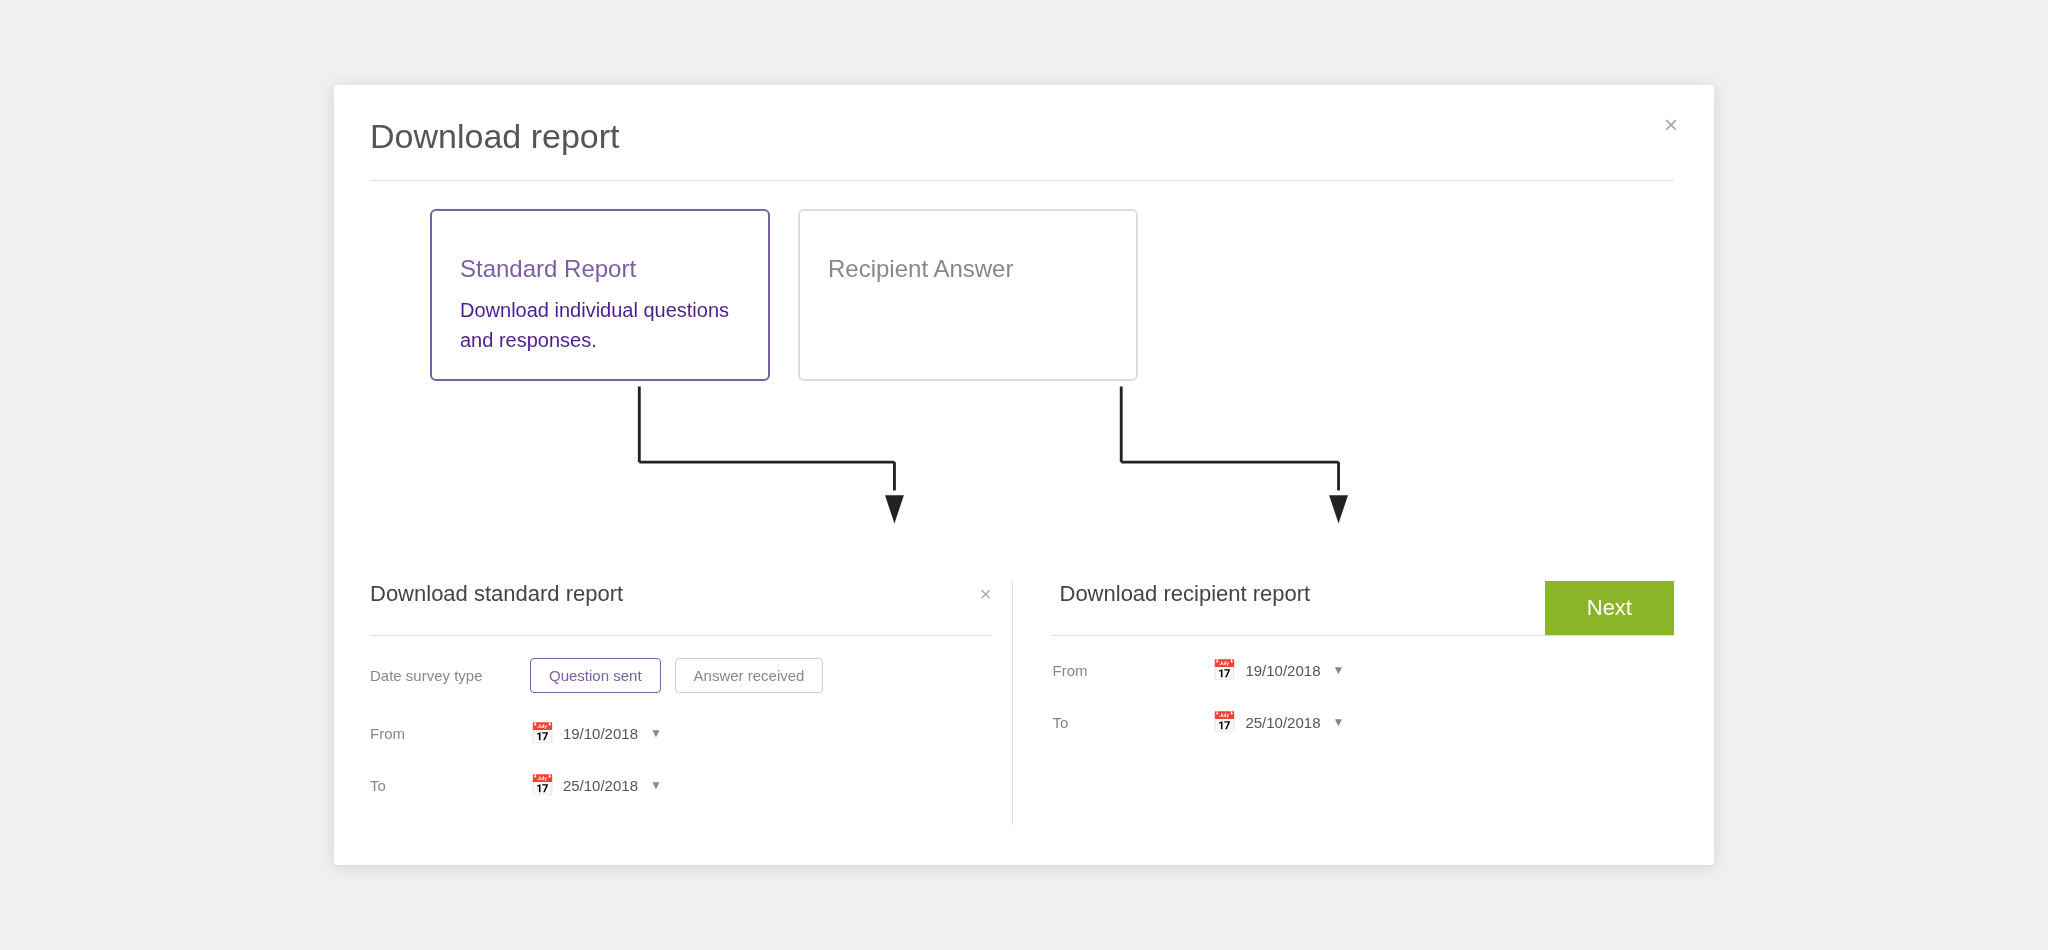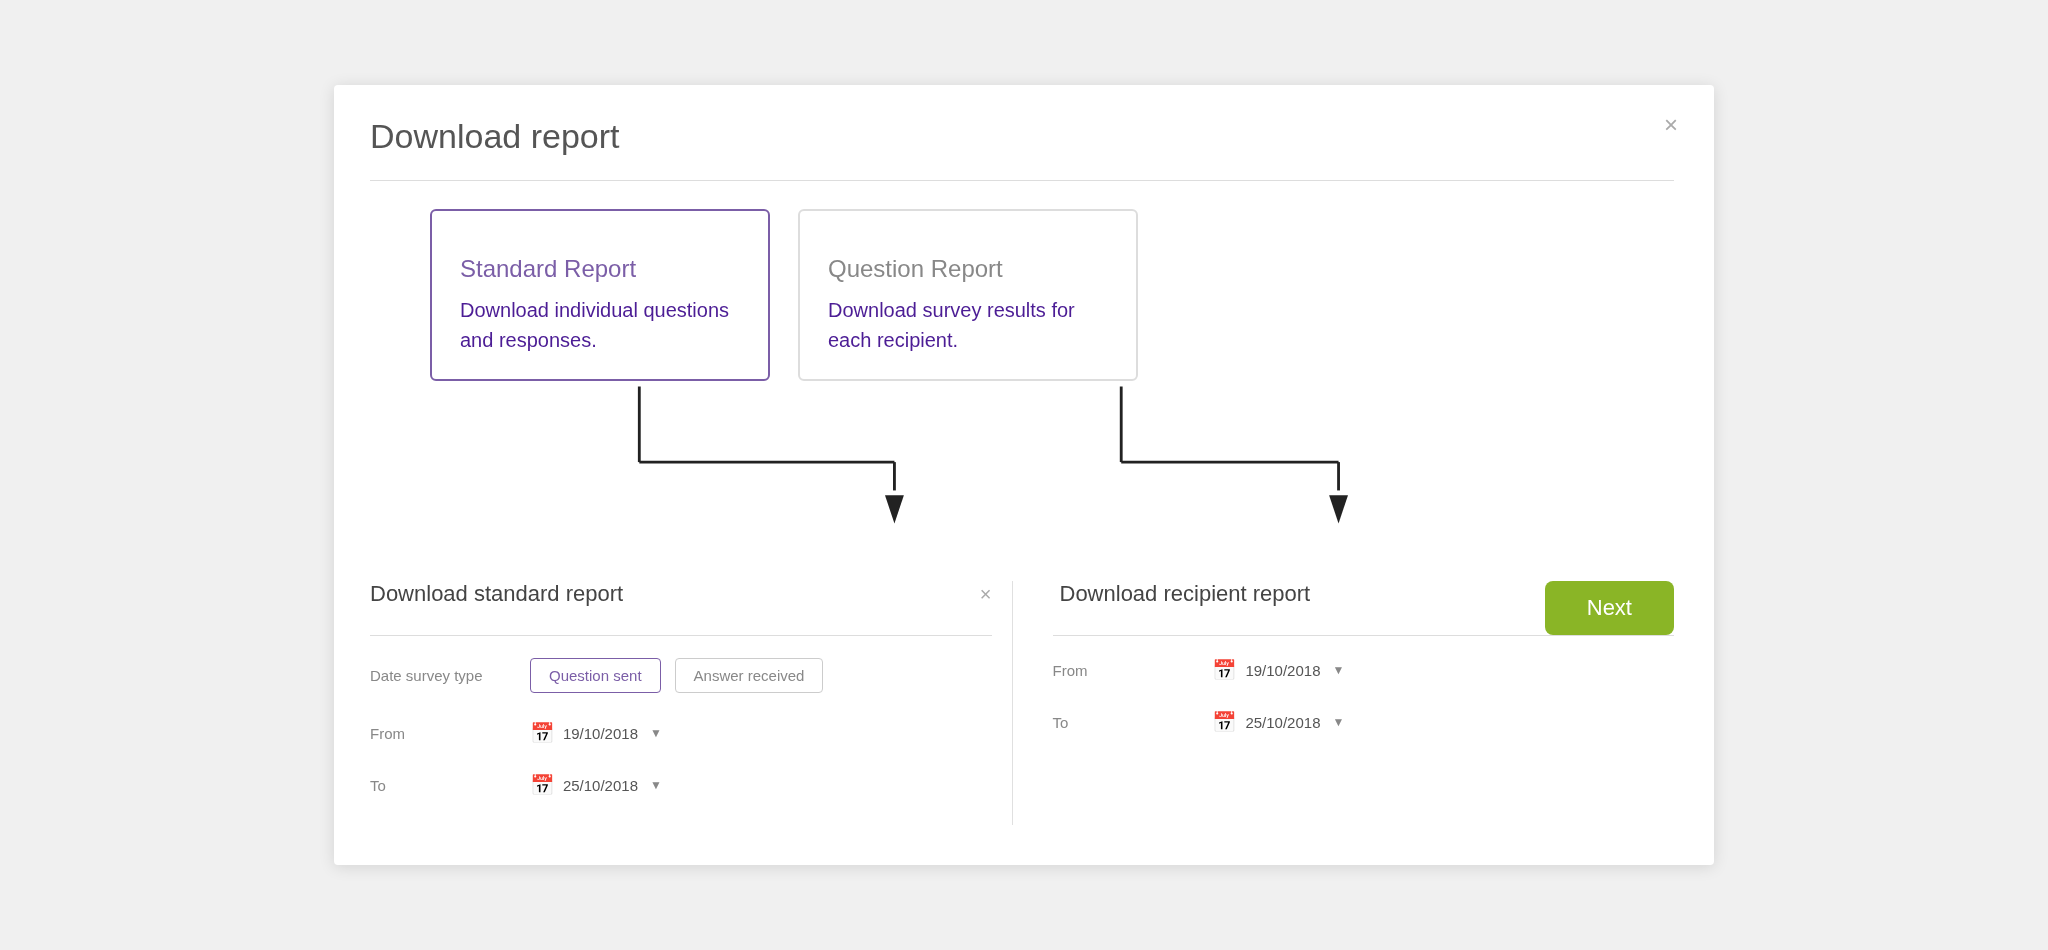--- a/index.html
+++ b/index.html
@@ -183,21 +183,21 @@
     .date-arrow {
       color: #888;
       font-size: 12px;
     }
 
     
     .next-btn {
       background: #8ab526;
       color: #fff;
       border: none;
-      border-radius: 8px;
+      border-radius: 0;
       padding: 14px 42px;
       font-size: 22px;
       font-weight: 400;
       cursor: pointer;
       margin-left: auto;
       display: block;
     }
 
     .right-top-row {
       display: flex;
@@ -216,22 +216,21 @@
     <button class="modal-close">×</button>
   </div>
   <hr class="divider">
 
   <div class="cards-row">
     <div class="report-card selected">
       <div class="report-card-title">Standard Report</div>
       <div class="report-card-desc">Download individual questions and responses.</div>
     </div>
     <div class="report-card not-selected">
-      <div class="report-card-title">Question Report</div>
-      <div class="report-card-desc">Download survey results for each recipient.</div>
+      <div class="report-card-title">Recipient Answer</div>
     </div>
   </div>
 
   <div class="arrows-section">
     <svg class="arrows-svg" viewBox="0 0 1380 200" xmlns="http://www.w3.org/2000/svg">
 
       <line x1="285" y1="0" x2="285" y2="80" stroke="#222" stroke-width="3"></line>
       <line x1="285" y1="80" x2="555" y2="80" stroke="#222" stroke-width="3"></line>
       <line x1="555" y1="80" x2="555" y2="110" stroke="#222" stroke-width="3"></line>
       <polygon points="555,145 545,115 565,115" fill="#222"></polygon>

